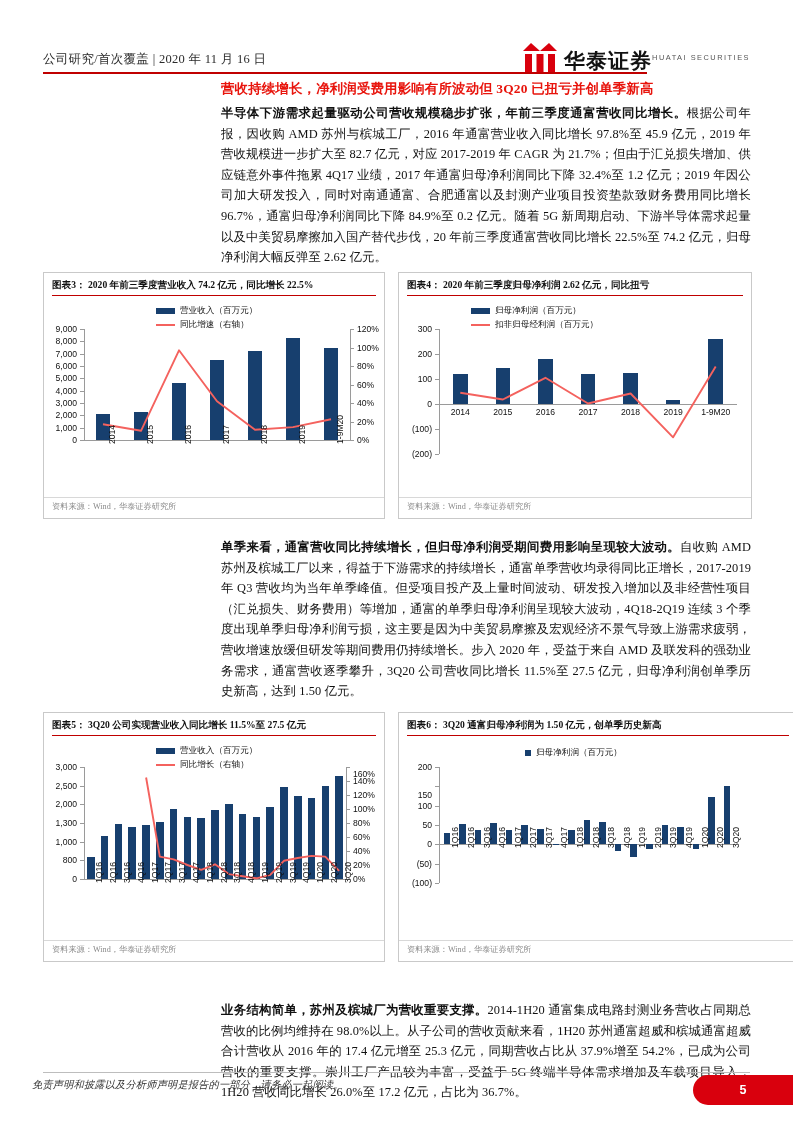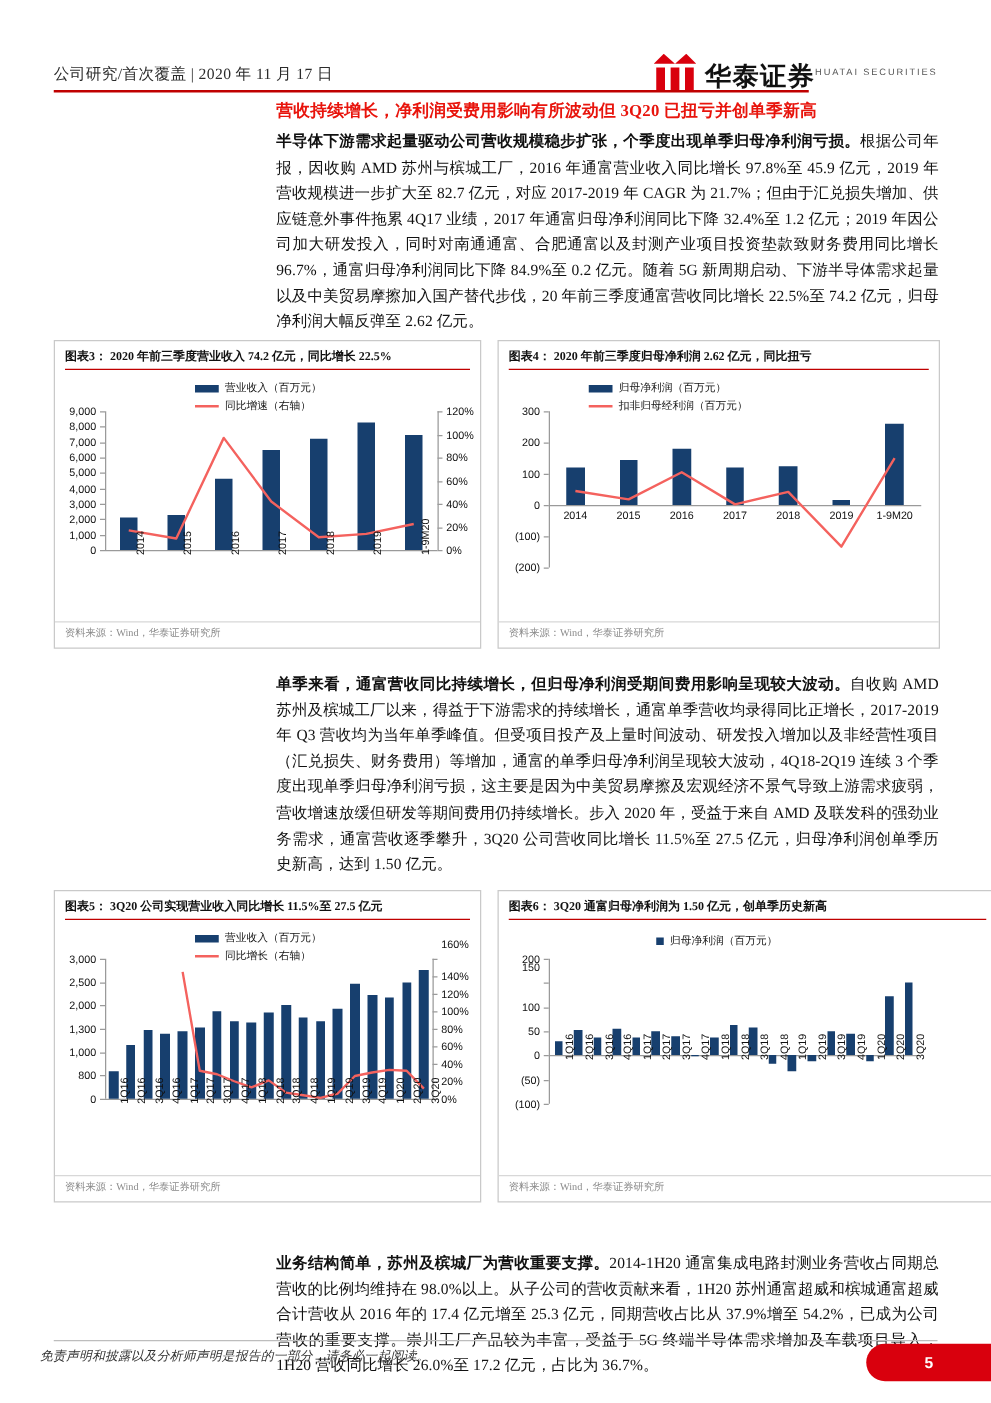--- a/index.html
+++ b/index.html
@@ -82,21 +82,21 @@
 </style>
 </head>
 <body>
 
 <div class="page">
 
   <div class="header">
     <div class="hdr-left">
       <span>公司研究/首次覆盖</span>
       <span>|</span>
-      <span class="date">2020 年 11 月 17 日</span>
+      <span class="date">2020 年 11 月 16 日</span>
     </div>
     <div class="hdr-rule"></div>
     <div class="logo">
       <div class="logo-mark">
         <svg width="34" height="29" viewBox="0 0 34 29">
           <path d="M0 8 L8 0 L17 8 L8 8 Z" fill="#d9000d"></path>
           <path d="M34 8 L26 0 L17 8 L26 8 Z" fill="#d9000d"></path>
           <rect x="2" y="11" width="7" height="18" fill="#d9000d"></rect>
           <rect x="13.5" y="11" width="7" height="18" fill="#d9000d"></rect>
           <rect x="25" y="11" width="7" height="18" fill="#d9000d"></rect>
@@ -105,21 +105,21 @@
       <div class="logo-text">
         <div class="logo-cn">华泰证券</div>
         <div class="logo-en">HUATAI SECURITIES</div>
       </div>
     </div>
   </div>
 
   <div class="headline">营收持续增长，净利润受费用影响有所波动但 3Q20 已扭亏并创单季新高</div>
 
   <div class="para" id="para1">
-    <b>半导体下游需求起量驱动公司营收规模稳步扩张，个季度出现单季归母净利润亏损。</b><span>根据公司年报，因收购 AMD 苏州与槟城工厂，2016 年通富营业收入同比增长 97.8%至 45.9 亿元，2019 年营收规模进一步扩大至 82.7 亿元，对应 2017-2019 年 CAGR 为 21.7%；但由于汇兑损失增加、供应链意外事件拖累 4Q17 业绩，2017 年通富归母净利润同比下降 32.4%至 1.2 亿元；2019 年因公司加大研发投入，同时对南通通富、合肥通富以及封测产业项目投资垫款致财务费用同比增长 96.7%，通富归母净利润同比下降 84.9%至 0.2 亿元。随着 5G 新周期启动、下游半导体需求起量以及中美贸易摩擦加入国产替代步伐，20 年前三季度通富营收同比增长 22.5%至 74.2 亿元，归母净利润大幅反弹至 2.62 亿元。</span>
+    <b>半导体下游需求起量驱动公司营收规模稳步扩张，年前三季度通富营收同比增长。</b><span>根据公司年报，因收购 AMD 苏州与槟城工厂，2016 年通富营业收入同比增长 97.8%至 45.9 亿元，2019 年营收规模进一步扩大至 82.7 亿元，对应 2017-2019 年 CAGR 为 21.7%；但由于汇兑损失增加、供应链意外事件拖累 4Q17 业绩，2017 年通富归母净利润同比下降 32.4%至 1.2 亿元；2019 年因公司加大研发投入，同时对南通通富、合肥通富以及封测产业项目投资垫款致财务费用同比增长 96.7%，通富归母净利润同比下降 84.9%至 0.2 亿元。随着 5G 新周期启动、下游半导体需求起量以及中美贸易摩擦加入国产替代步伐，20 年前三季度通富营收同比增长 22.5%至 74.2 亿元，归母净利润大幅反弹至 2.62 亿元。</span>
   </div>
 
   <div class="exhibit" id="ex3">
     <div class="ex-title">
       <span class="num">图表3：</span>
       <span>2020 年前三季度营业收入 74.2 亿元，同比增长 22.5%</span>
     </div>
     <div class="ex-rule"></div>
     <div class="chart">
       <div class="legend" style="left:112px;top:6px;">
@@ -293,21 +293,21 @@
           <div class="ytick r" style="left: 309px; top: 98px;">60%</div>
           <div class="tickmark" style="left: 302px; top: 98px;"></div>
           <div class="ytick r" style="left: 309px; top: 84px;">80%</div>
           <div class="tickmark" style="left: 302px; top: 84px;"></div>
           <div class="ytick r" style="left: 309px; top: 70px;">100%</div>
           <div class="tickmark" style="left: 302px; top: 70px;"></div>
           <div class="ytick r" style="left: 309px; top: 56px;">120%</div>
           <div class="tickmark" style="left: 302px; top: 56px;"></div>
           <div class="ytick r" style="left: 309px; top: 42px;">140%</div>
           <div class="tickmark" style="left: 302px; top: 42px;"></div>
-          <div class="ytick r" style="left: 309px; top: 16px; text-align: center;">160%</div>
+          <div class="ytick r" style="left: 309px; top: 35px; text-align: center;">160%</div>
           <div class="tickmark" style="left: 302px; top: 28px;"></div>
           <div class="axisline" style="left: 302px; top: 28px; width: 1px; height: 112px;"></div>
           <div class="axisline" style="left: 40px; top: 28px; width: 1px; height: 112px;"></div>
           <div class="axisline" style="left: 40px; top: 140px; width: 262px; height: 1px;"></div>
           <div class="bar" style="left: 43.1026px; width: 7.58421px; top: 118.347px; height: 21.6533px; background: rgb(23, 63, 110);"></div>
           <div class="bar" style="left: 56.8921px; width: 7.58421px; top: 97.2533px; height: 42.7467px; background: rgb(23, 63, 110);"></div>
           <div class="bar" style="left: 70.6816px; width: 7.58421px; top: 85.12px; height: 54.88px; background: rgb(23, 63, 110);"></div>
           <div class="bar" style="left: 84.4711px; width: 7.58421px; top: 88.48px; height: 51.52px; background: rgb(23, 63, 110);"></div>
           <div class="bar" style="left: 98.2605px; width: 7.58421px; top: 85.8667px; height: 54.1333px; background: rgb(23, 63, 110);"></div>
           <div class="bar" style="left: 112.05px; width: 7.58421px; top: 83.2533px; height: 56.7467px; background: rgb(23, 63, 110);"></div>
@@ -369,21 +369,21 @@
           <div class="ytick" style="left: 0px; width: 33px; top: 144px;">(100)</div>
           <div class="tickmark" style="left: 36px; top: 144px;"></div>
           <div class="ytick" style="left: 0px; width: 33px; top: 124.667px;">(50)</div>
           <div class="tickmark" style="left: 36px; top: 124.667px;"></div>
           <div class="ytick" style="left: 0px; width: 33px; top: 105.333px;">0</div>
           <div class="tickmark" style="left: 36px; top: 105.333px;"></div>
           <div class="ytick" style="left: 0px; width: 33px; top: 86px;">50</div>
           <div class="tickmark" style="left: 36px; top: 86px;"></div>
           <div class="ytick" style="left: 0px; width: 33px; top: 66.6667px;">100</div>
           <div class="tickmark" style="left: 36px; top: 66.6667px;"></div>
-          <div class="ytick" style="left: 0px; width: 33px; top: 35px;">150</div>
+          <div class="ytick" style="left: 0px; width: 33px; top: 56px;">150</div>
           <div class="tickmark" style="left: 36px; top: 47.3333px;"></div>
           <div class="ytick" style="left: 0px; width: 33px; top: 28px;">200</div>
           <div class="tickmark" style="left: 36px; top: 28px;"></div>
           <div class="axisline" style="left: 40px; top: 28px; width: 1px; height: 116px;"></div>
           <div class="axisline" style="left: 40px; top: 105.333px; width: 296px; height: 1px;"></div>
           <div class="bar" style="left: 44.5179px; width: 6.54316px; top: 93.7333px; height: 11.6px; background: rgb(23, 63, 110);"></div>
           <div class="bar" style="left: 60.0968px; width: 6.54316px; top: 84.84px; height: 20.4933px; background: rgb(23, 63, 110);"></div>
           <div class="bar" style="left: 75.6758px; width: 6.54316px; top: 90.64px; height: 14.6933px; background: rgb(23, 63, 110);"></div>
           <div class="bar" style="left: 91.2547px; width: 6.54316px; top: 83.68px; height: 21.6533px; background: rgb(23, 63, 110);"></div>
           <div class="bar" style="left: 106.834px; width: 6.54316px; top: 91.4133px; height: 13.92px; background: rgb(23, 63, 110);"></div>

